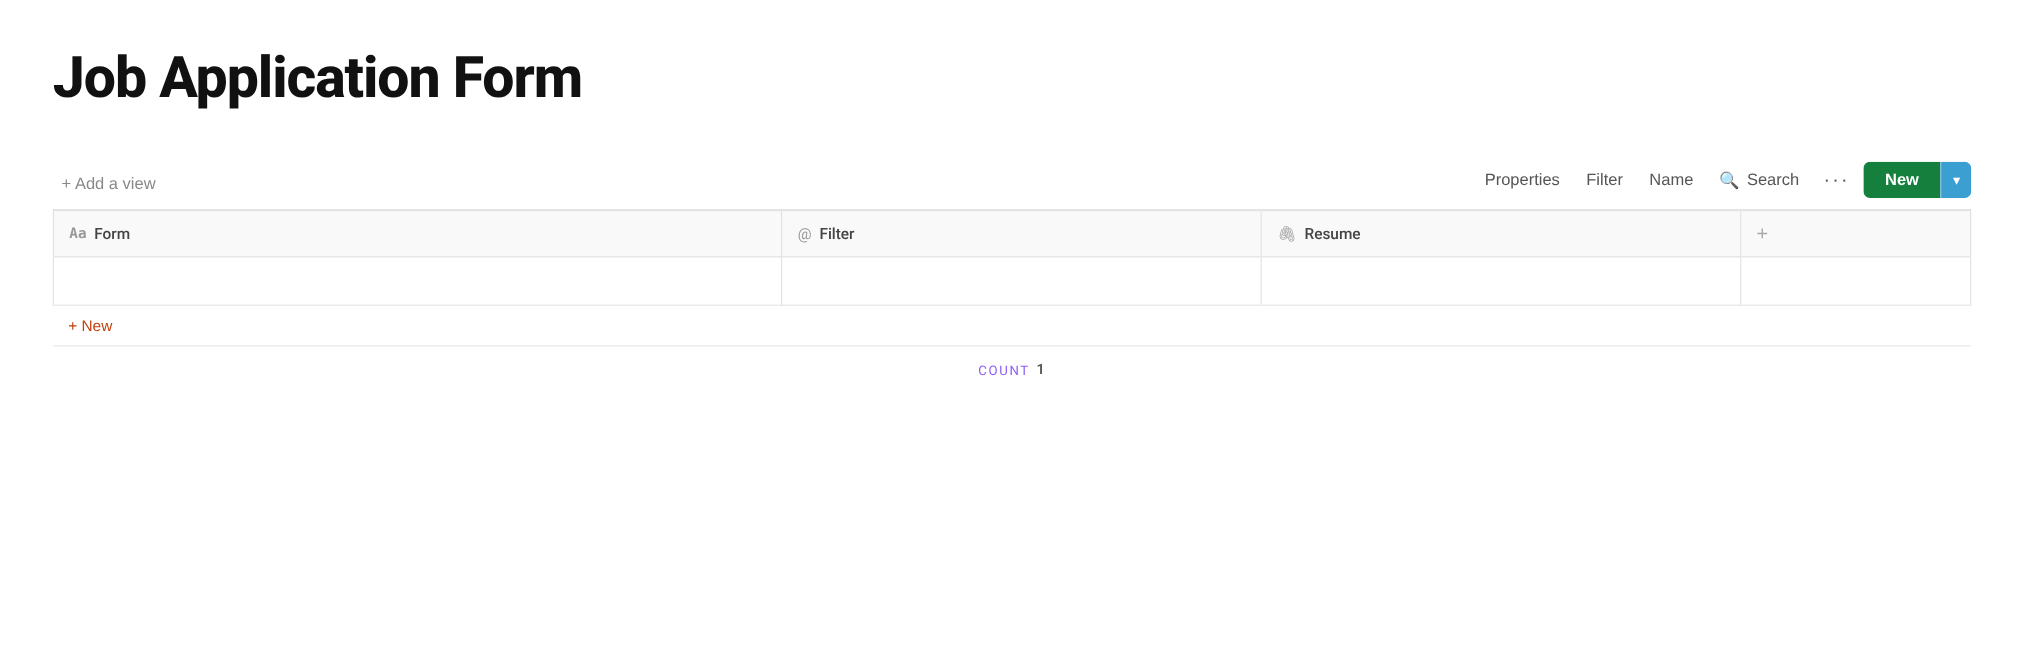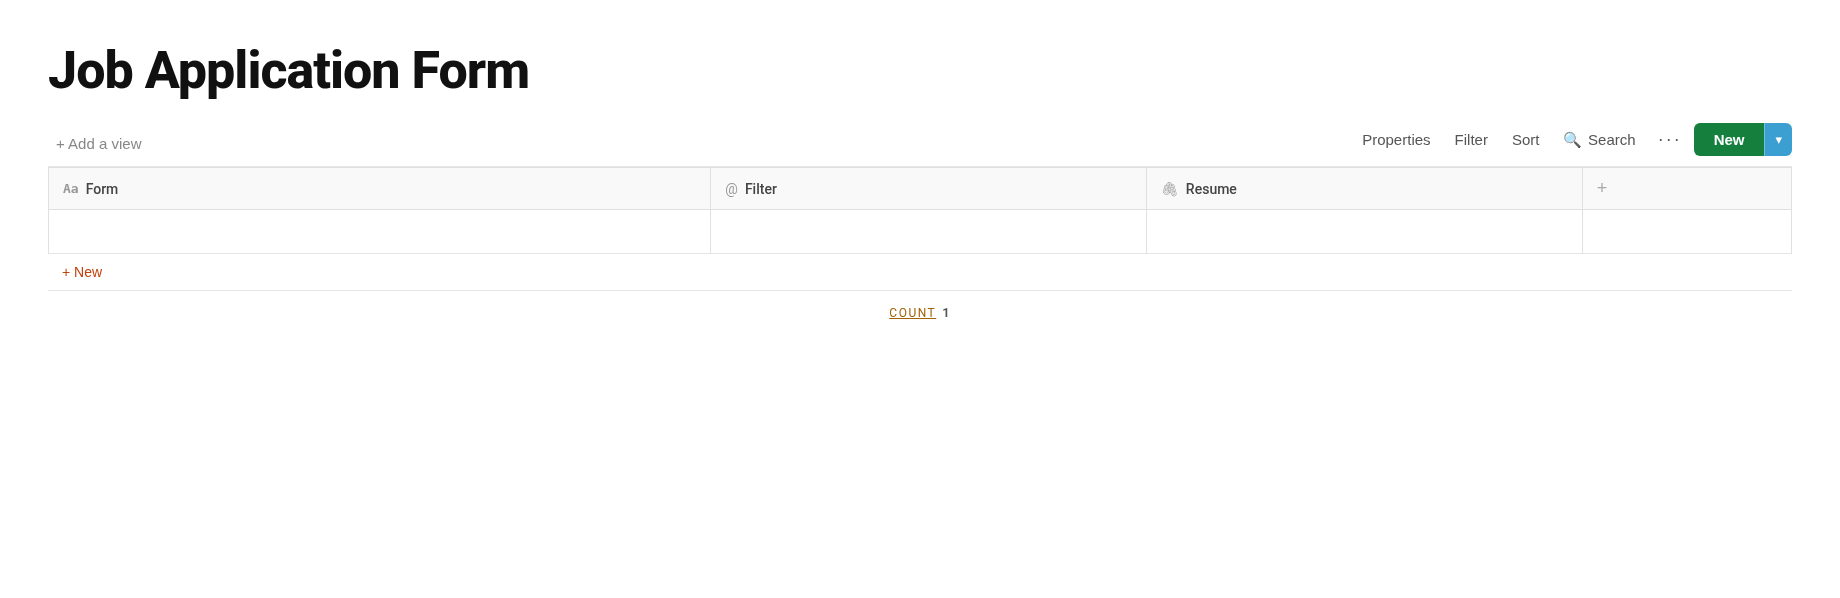--- a/index.html
+++ b/index.html
@@ -18,21 +18,21 @@
     }
 
     .page-container {
       padding: 40px 48px 40px 48px;
     }
 
     .page-title {
       font-size: 52px;
       font-weight: 800;
       color: #111111;
-      margin-bottom: 12px;
+      margin-bottom: 36px;
       letter-spacing: -1px;
     }
 
     .toolbar {
       display: flex;
       align-items: flex-end;
       justify-content: space-between;
       padding: 10px 0;
       border-bottom: 1px solid #e5e5e5;
       margin-bottom: 0;
@@ -208,23 +208,22 @@
       padding: 14px 0;
       font-size: 13px;
       color: #888;
       letter-spacing: 1px;
       gap: 6px;
     }
 
     .count-label {
       text-transform: uppercase;
       font-size: 12px;
-      color: #a16207;
+      color: #8b5cf6;
       letter-spacing: 1.5px;
-      text-decoration: underline;
     }
 
     .count-value {
       font-size: 13px;
       font-weight: 600;
       color: #555;
     }
 
     .add-col-btn {
       color: #aaa;
@@ -245,21 +244,21 @@
   <div class="toolbar">
     <div class="toolbar-left">
       <button class="add-view-btn">+ Add a view</button>
     </div>
 
     <div class="toolbar-right">
       <button class="toolbar-btn">Properties</button>
 
       <button class="toolbar-btn">Filter</button>
 
-      <button class="toolbar-btn">Sort</button>
+      <button class="toolbar-btn">Name</button>
 
       <button class="toolbar-btn search-btn">
         <span style="font-size:15px;">🔍</span>
         <span>Search</span>
       </button>
 
       <button class="toolbar-btn more-btn">···</button>
 
       <div class="new-btn-group">
         <button class="new-btn-main">New</button>

